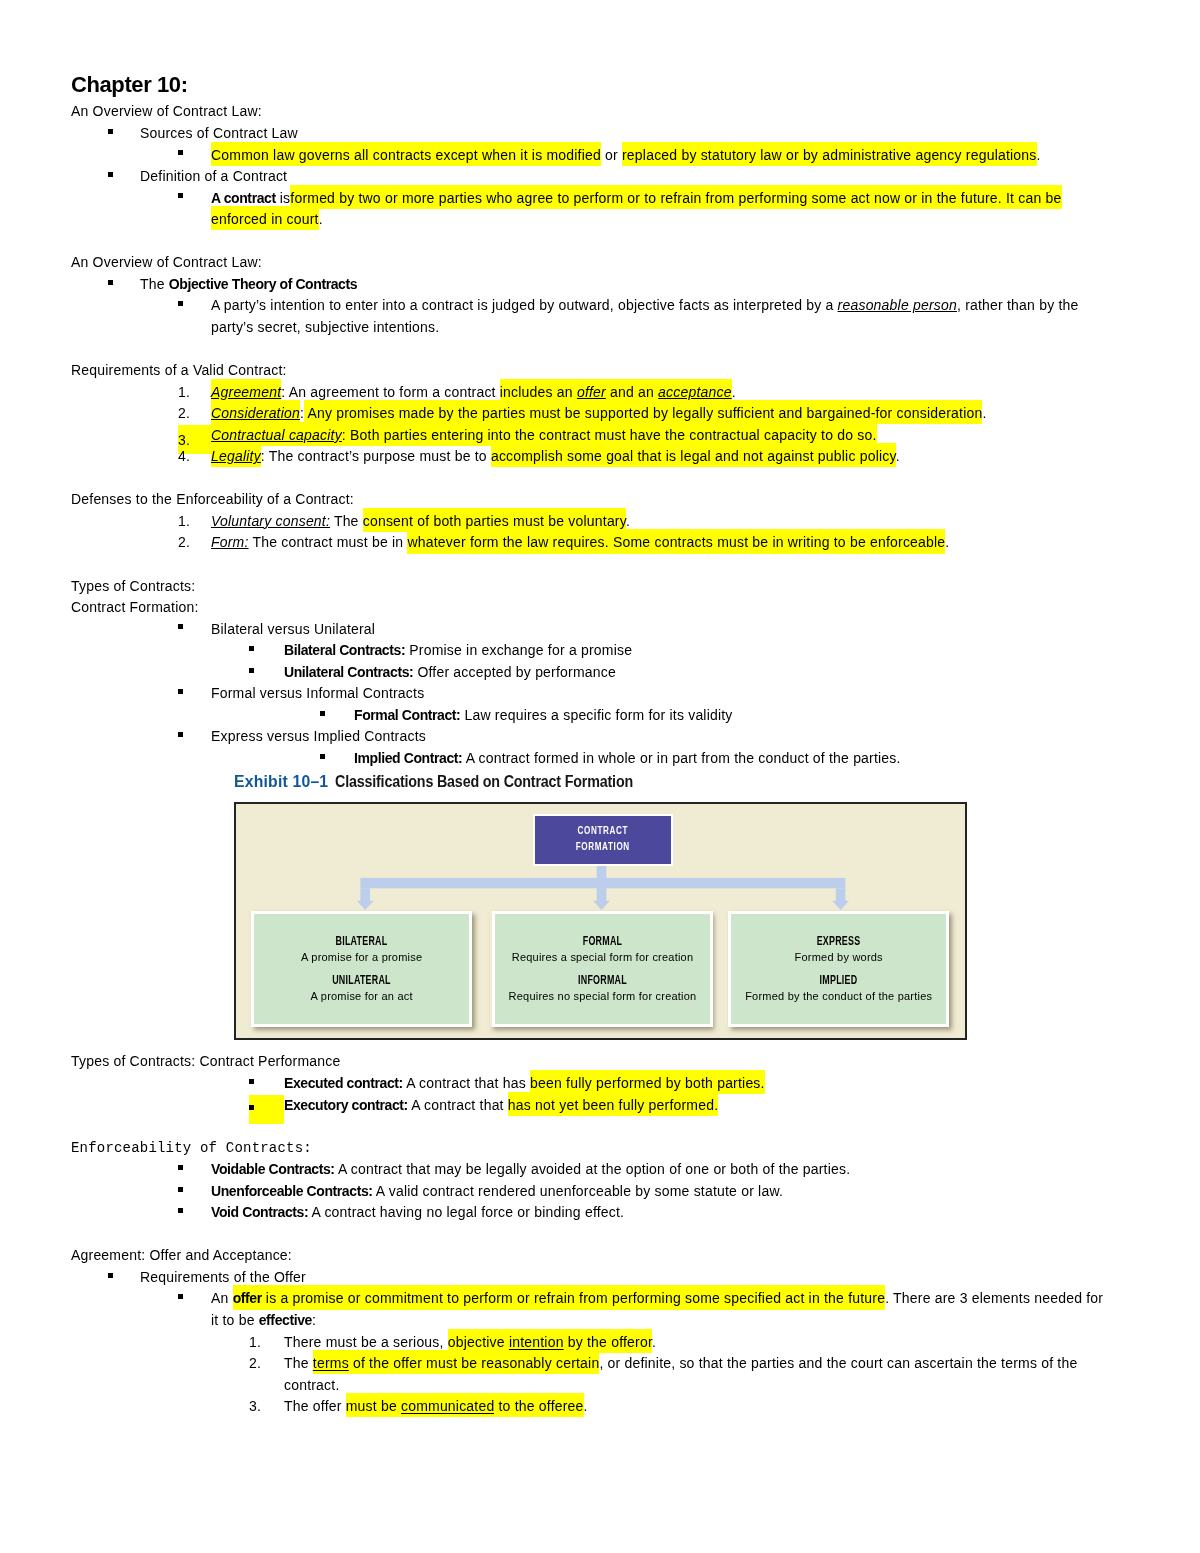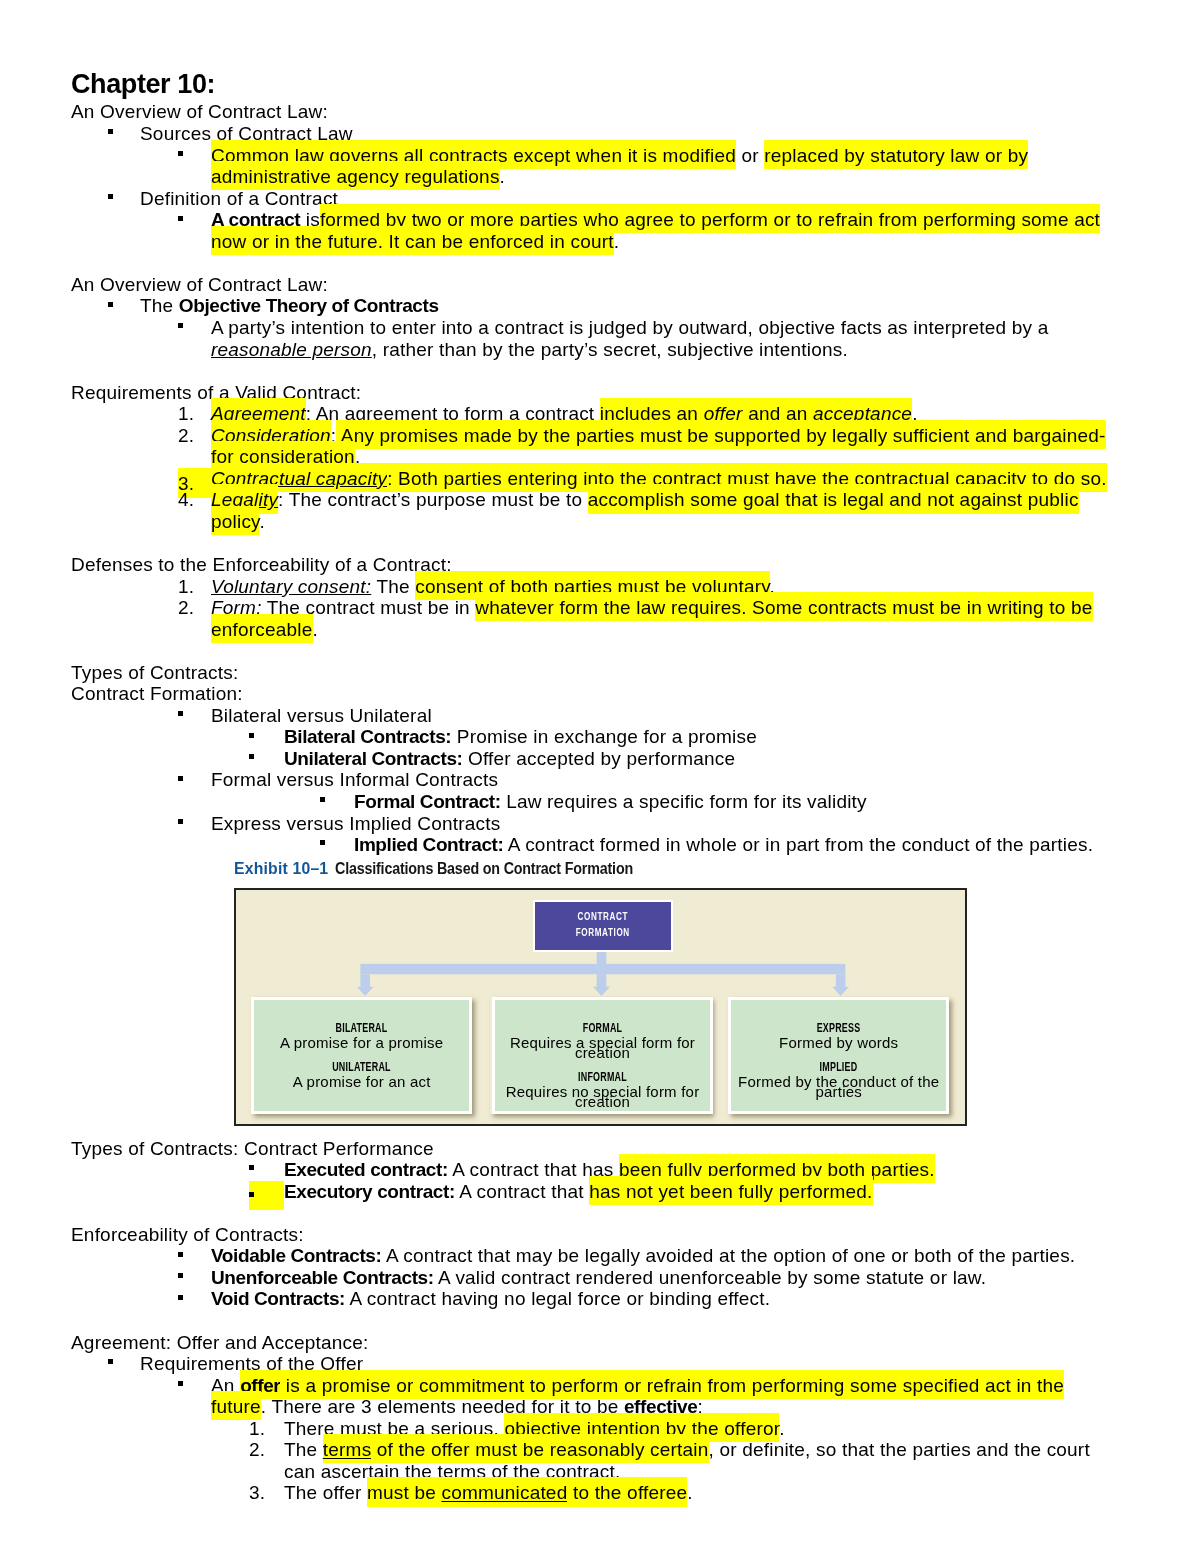--- a/index.html
+++ b/index.html
@@ -1,23 +1,23 @@
 <!DOCTYPE html>
 <html><head>
 <meta charset="utf-8">
 <title>Chapter 10 Contract Law Notes</title>
 <style>
   html,body{margin:0;padding:0;background:#ffffff;}
   body{width:1200px;height:1553px;overflow:hidden;
        font-family:"Liberation Sans",sans-serif;color:#000000;}
   .page{position:relative;width:1200px;height:1553px;background:#fff;overflow:hidden;}
   .doc{position:absolute;left:71px;top:67.9px;width:1040px;}
-  .ln{position:relative;font-size:19px;line-height:21.55px;margin:0;padding:0;
+  .ln{position:relative;font-size:14px;line-height:21.55px;margin:0;padding:0;
       letter-spacing:0.2px;}
-  .ln.title{font-size:27px;line-height:33.6px;font-weight:bold;letter-spacing:-0.85px;}
+  .ln.title{font-size:22px;line-height:33.6px;font-weight:bold;letter-spacing:-0.85px;}
   .ln.blank{height:21.55px;}
   .mk{position:absolute;left:0;top:0;white-space:pre;}
   .hl{background-color:#FFFF00;padding-top:5px;padding-bottom:3.2px;}
   b{font-weight:bold;letter-spacing:-0.4px;}
   i{font-style:italic;text-decoration:underline;}
   u{text-decoration:underline;text-underline-offset:1.8px;}
   .sqb{display:inline-block;width:5px;height:5px;background:#000;vertical-align:0.30em;}
   
   .exhibit{position:relative;height:282px;}
   .exh-head{position:absolute;left:163px;top:5px;white-space:nowrap;
@@ -33,21 +33,21 @@
      color:#fff;font-weight:bold;text-align:center;z-index:3;}
   .root-box span{display:block;font-size:11.6px;line-height:15.6px;letter-spacing:0.9px;
      font-family:"Liberation Sans",sans-serif;transform:scaleX(0.7);}
   .root-box .l1{margin-top:6px;}
   .gbox{position:absolute;top:107px;width:221px;height:116.5px;
      background:#CDE5CA;border:3px solid #fff;box-sizing:border-box;text-align:center;
      z-index:3;}
   .gshadow{position:absolute;top:107px;left:0;width:221px;height:116.5px;z-index:1;
      box-shadow:3px 3px 4.5px 0px rgba(125,117,86,0.70);}
   .gbox .t{font-weight:bold;font-size:13.3px;line-height:12px;letter-spacing:0.35px;transform:scaleX(0.67);}
-  .gbox .s{font-size:15px;line-height:10px;letter-spacing:0.22px;}
+  .gbox .s{font-size:11px;line-height:10px;letter-spacing:0.22px;}
   .gbox .t1{margin-top:21.5px;}
   .gbox .s1{margin-top:4.5px;}
   .gbox .t2{margin-top:12.5px;}
   .gbox .s2{margin-top:4.5px;}
   .conn{position:absolute;left:0;top:0;z-index:2;}
 </style>
 </head>
 <body>
 
 <div class="page">
@@ -118,21 +118,21 @@
               <div class="t t2">IMPLIED</div>
               <div class="s s2">Formed by the conduct of the parties</div>
             </div>
           </div>
         </div>
       </div>
       <div class="ln" style="padding-left: 0px;"><span><span>Types of Contracts: Contract Performance</span></span></div>
       <div class="ln" style="padding-left: 213px;"><span class="mk" style="left: 178px; width: 35px;"><span class="sqb"></span></span><span><b><span>Executed contract:</span></b><span> A contract that has </span><span class="hl"><span>been fully performed by both parties.</span></span></span></div>
       <div class="ln" style="padding-left: 213px;"><span class="mk hl" style="left: 178px; width: 35px;"><span class="sqb"></span></span><span><b><span>Executory contract:</span></b><span> A contract that </span><span class="hl"><span>has not yet been fully performed.</span></span></span></div>
       <div class="ln blank" style="padding-left: 0px;"></div>
-      <div class="ln" style="padding-left: 0px;"><span><span>Enforceability of Contracts:</span></span></div>
+      <div class="ln" style="padding-left: 0px; font-family: Liberation Mono, monospace;"><span><span>Enforceability of Contracts:</span></span></div>
       <div class="ln" style="padding-left: 140px;"><span class="mk" style="left: 107px; width: 33px;"><span class="sqb"></span></span><span><b><span>Voidable Contracts:</span></b><span> A contract that may be legally avoided at the option of one or both of the parties.</span></span></div>
       <div class="ln" style="padding-left: 140px;"><span class="mk" style="left: 107px; width: 33px;"><span class="sqb"></span></span><span><b><span>Unenforceable Contracts:</span></b><span> A valid contract rendered unenforceable by some statute or law.</span></span></div>
       <div class="ln" style="padding-left: 140px;"><span class="mk" style="left: 107px; width: 33px;"><span class="sqb"></span></span><span><b><span>Void Contracts:</span></b><span> A contract having no legal force or binding effect.</span></span></div>
       <div class="ln blank" style="padding-left: 0px;"></div>
       <div class="ln" style="padding-left: 0px;"><span><span>Agreement: Offer and Acceptance:</span></span></div>
       <div class="ln" style="padding-left: 69px;"><span class="mk" style="left: 36.5px; width: 32.5px;"><span class="sqb"></span></span><span><span>Requirements of the Offer</span></span></div>
       <div class="ln" style="padding-left: 140px;"><span class="mk" style="left: 107px; width: 33px;"><span class="sqb"></span></span><span><span>An </span><span class="hl"><b><span>offer</span></b></span><span class="hl"><span> is a promise or commitment to perform or refrain from performing some specified act in the future</span></span><span>. There are 3 elements needed for it to be </span><b><span>effective</span></b><span>:</span></span></div>
       <div class="ln" style="padding-left: 213px;"><span class="mk" style="left: 178px; width: 35px;">1.</span><span><span>There must be a serious, </span><span class="hl"><span>objective </span></span><span class="hl"><u><span>intention</span></u></span><span class="hl"><span> by the offeror</span></span><span>.</span></span></div>
       <div class="ln" style="padding-left: 213px;"><span class="mk" style="left: 178px; width: 35px;">2.</span><span><span>The </span><span class="hl"><u><span>terms</span></u></span><span class="hl"><span> of the offer must be reasonably certain</span></span><span>, or definite, so that the parties and the court can ascertain the terms of the contract.</span></span></div>
       <div class="ln" style="padding-left: 213px;"><span class="mk" style="left: 178px; width: 35px;">3.</span><span><span>The offer </span><span class="hl"><span>must be </span></span><span class="hl"><u><span>communicated</span></u></span><span class="hl"><span> to the offeree</span></span><span>.</span></span></div>

